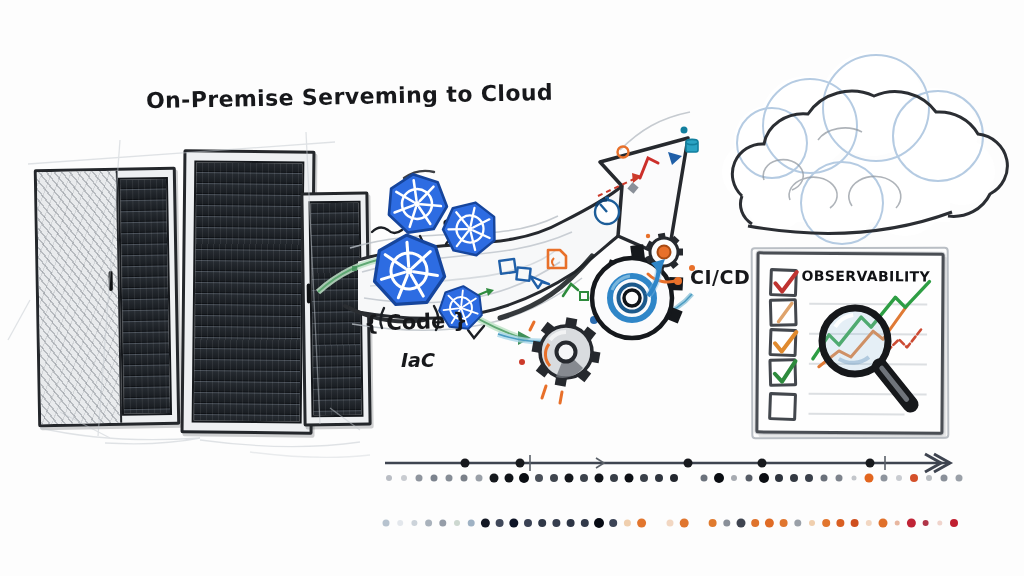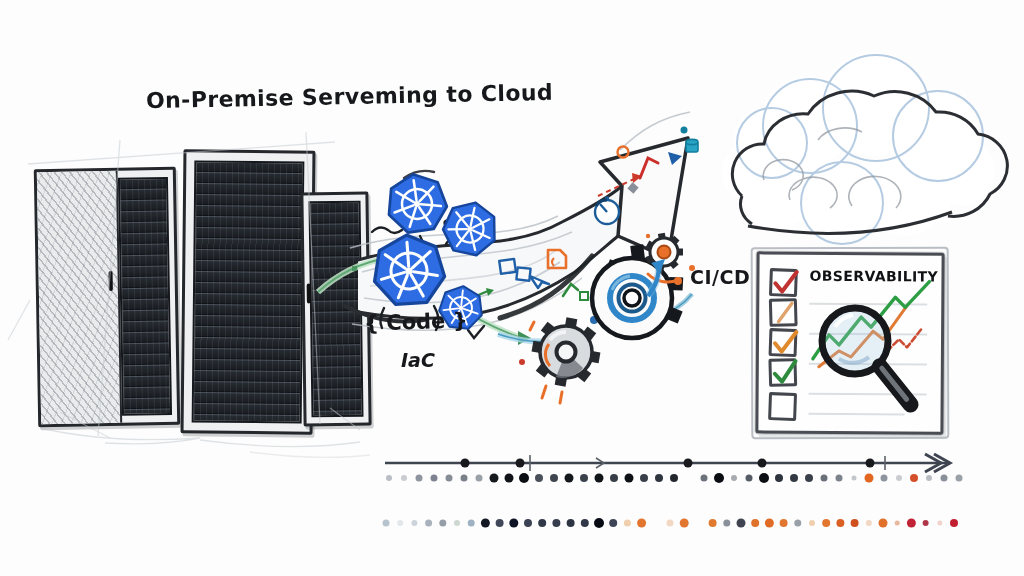--- a/index.html
+++ b/index.html
@@ -23,21 +23,21 @@
   #title-label{left:146px;top:84px;font-size:22px;font-weight:600;letter-spacing:.4px;transform:rotate(-1.2deg);}
   #code-label{left:364px;top:310px;font-size:21px;font-weight:600;transform:rotate(-2deg);}
   #iac-label{left:401px;top:349px;font-size:19px;font-weight:600;font-style:italic;}
   #cicd-label{left:690px;top:266px;font-size:19px;font-weight:700;letter-spacing:.5px;text-align:center;}
   
   #obs-panel{position:absolute;left:756px;top:252px;width:182px;height:176px;background:#fefefe;
         border:3px solid #4a4e54;border-radius:3px;transform:rotate(.4deg);
         box-shadow:0 0 0 1px rgba(130,135,142,.35), 3px 4px 0 rgba(150,155,160,.22);}
   #obs-panel::after{content:"";position:absolute;inset:-8px;border:2px solid #b9bec4;border-radius:4px;
         transform:rotate(-.6deg);pointer-events:none;}
-  #obs-title{position:absolute;left:50px;top:13px;font-size:14px;font-weight:700;letter-spacing:.4px;color:#111215;}
+  #obs-title{position:absolute;left:42px;top:13px;font-size:14px;font-weight:700;letter-spacing:.4px;color:#111215;}
   .cbox{position:absolute;left:10px;width:22px;height:22px;border:3px solid #43474d;border-radius:2px;background:#fff;}
   .cbox svg{position:absolute;left:-4px;top:-6px;overflow:visible;}
   .rule{position:absolute;left:50px;width:118px;height:2px;background:#dcdfe2;}
   #panel-svg{position:absolute;left:0;top:0;pointer-events:none;}
   svg{display:block;}
   #main-svg{position:absolute;left:0;top:0;}
 </style>
 </head>
 <body>
 

